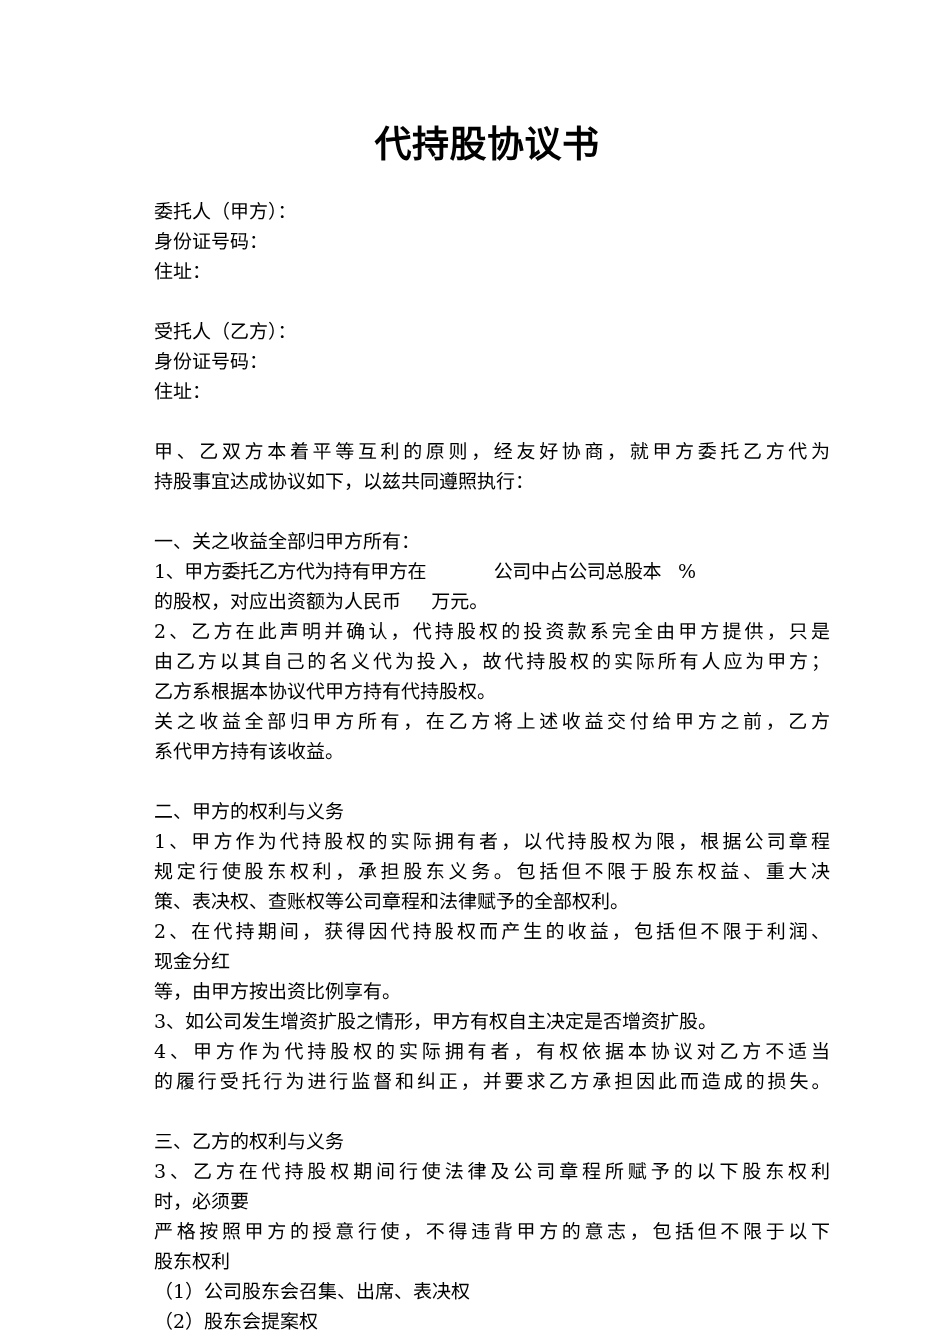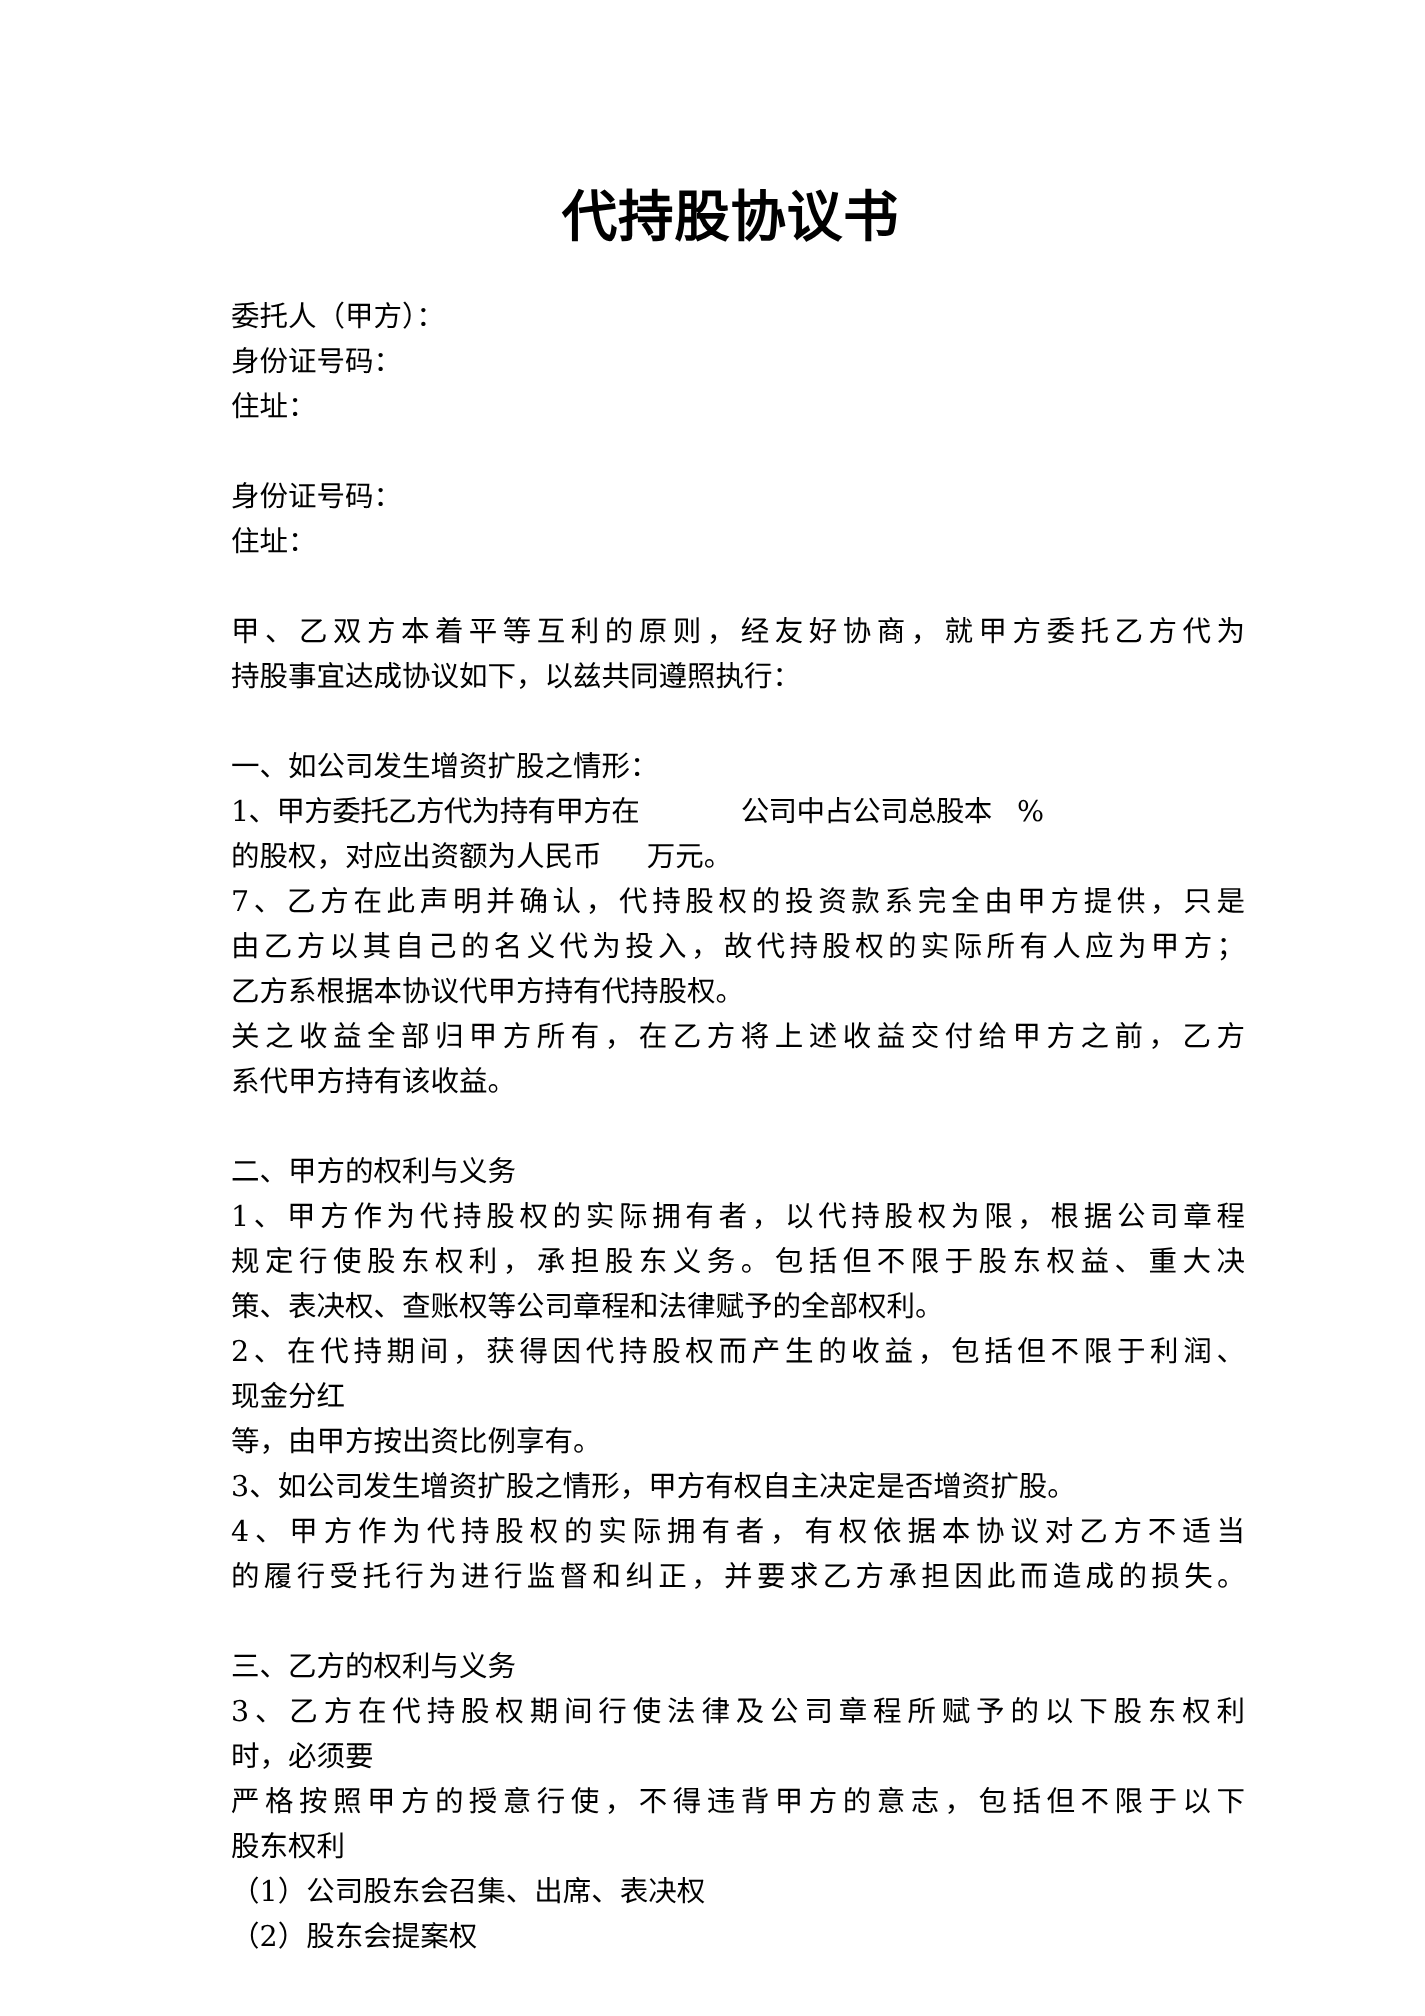--- a/index.html
+++ b/index.html
@@ -83,34 +83,35 @@
   <div class="doc-title">代持股协议书</div>
 
   <div class="body-block">
 
     <div class="line">委托人（甲方）：</div>
     <div class="line">身份证号码：</div>
     <div class="line">住址：</div>
 
     <div class="blank">&nbsp;</div>
 
+    <div class="line">受托人（乙方）：</div>
     <div class="line">身份证号码：</div>
     <div class="line">住址：</div>
 
     <div class="blank">&nbsp;</div>
 
     <div class="line just">甲、乙双方本着平等互利的原则，经友好协商，就甲方委托乙方代为</div>
     <div class="line">持股事宜达成协议如下，以兹共同遵照执行：</div>
 
     <div class="blank">&nbsp;</div>
 
-    <div class="line">一、如公司发生增资扩股之情形：</div>
+    <div class="line">一、关之收益全部归甲方所有：</div>
     <div class="line tight2">1、甲方委托乙方代为持有甲方在            公司中占公司总股本   %</div>
     <div class="line">的股权，对应出资额为人民币     万元。</div>
-    <div class="line just">7、乙方在此声明并确认，代持股权的投资款系完全由甲方提供，只是</div>
+    <div class="line just">2、乙方在此声明并确认，代持股权的投资款系完全由甲方提供，只是</div>
     <div class="line just">由乙方以其自己的名义代为投入，故代持股权的实际所有人应为甲方；</div>
     <div class="line">乙方系根据本协议代甲方持有代持股权。</div>
     <div class="line just">关之收益全部归甲方所有，在乙方将上述收益交付给甲方之前，乙方</div>
     <div class="line">系代甲方持有该收益。</div>
 
     <div class="blank">&nbsp;</div>
 
     <div class="line">二、甲方的权利与义务</div>
     <div class="line just">1、甲方作为代持股权的实际拥有者，以代持股权为限，根据公司章程</div>
     <div class="line just">规定行使股东权利，承担股东义务。包括但不限于股东权益、重大决</div>

